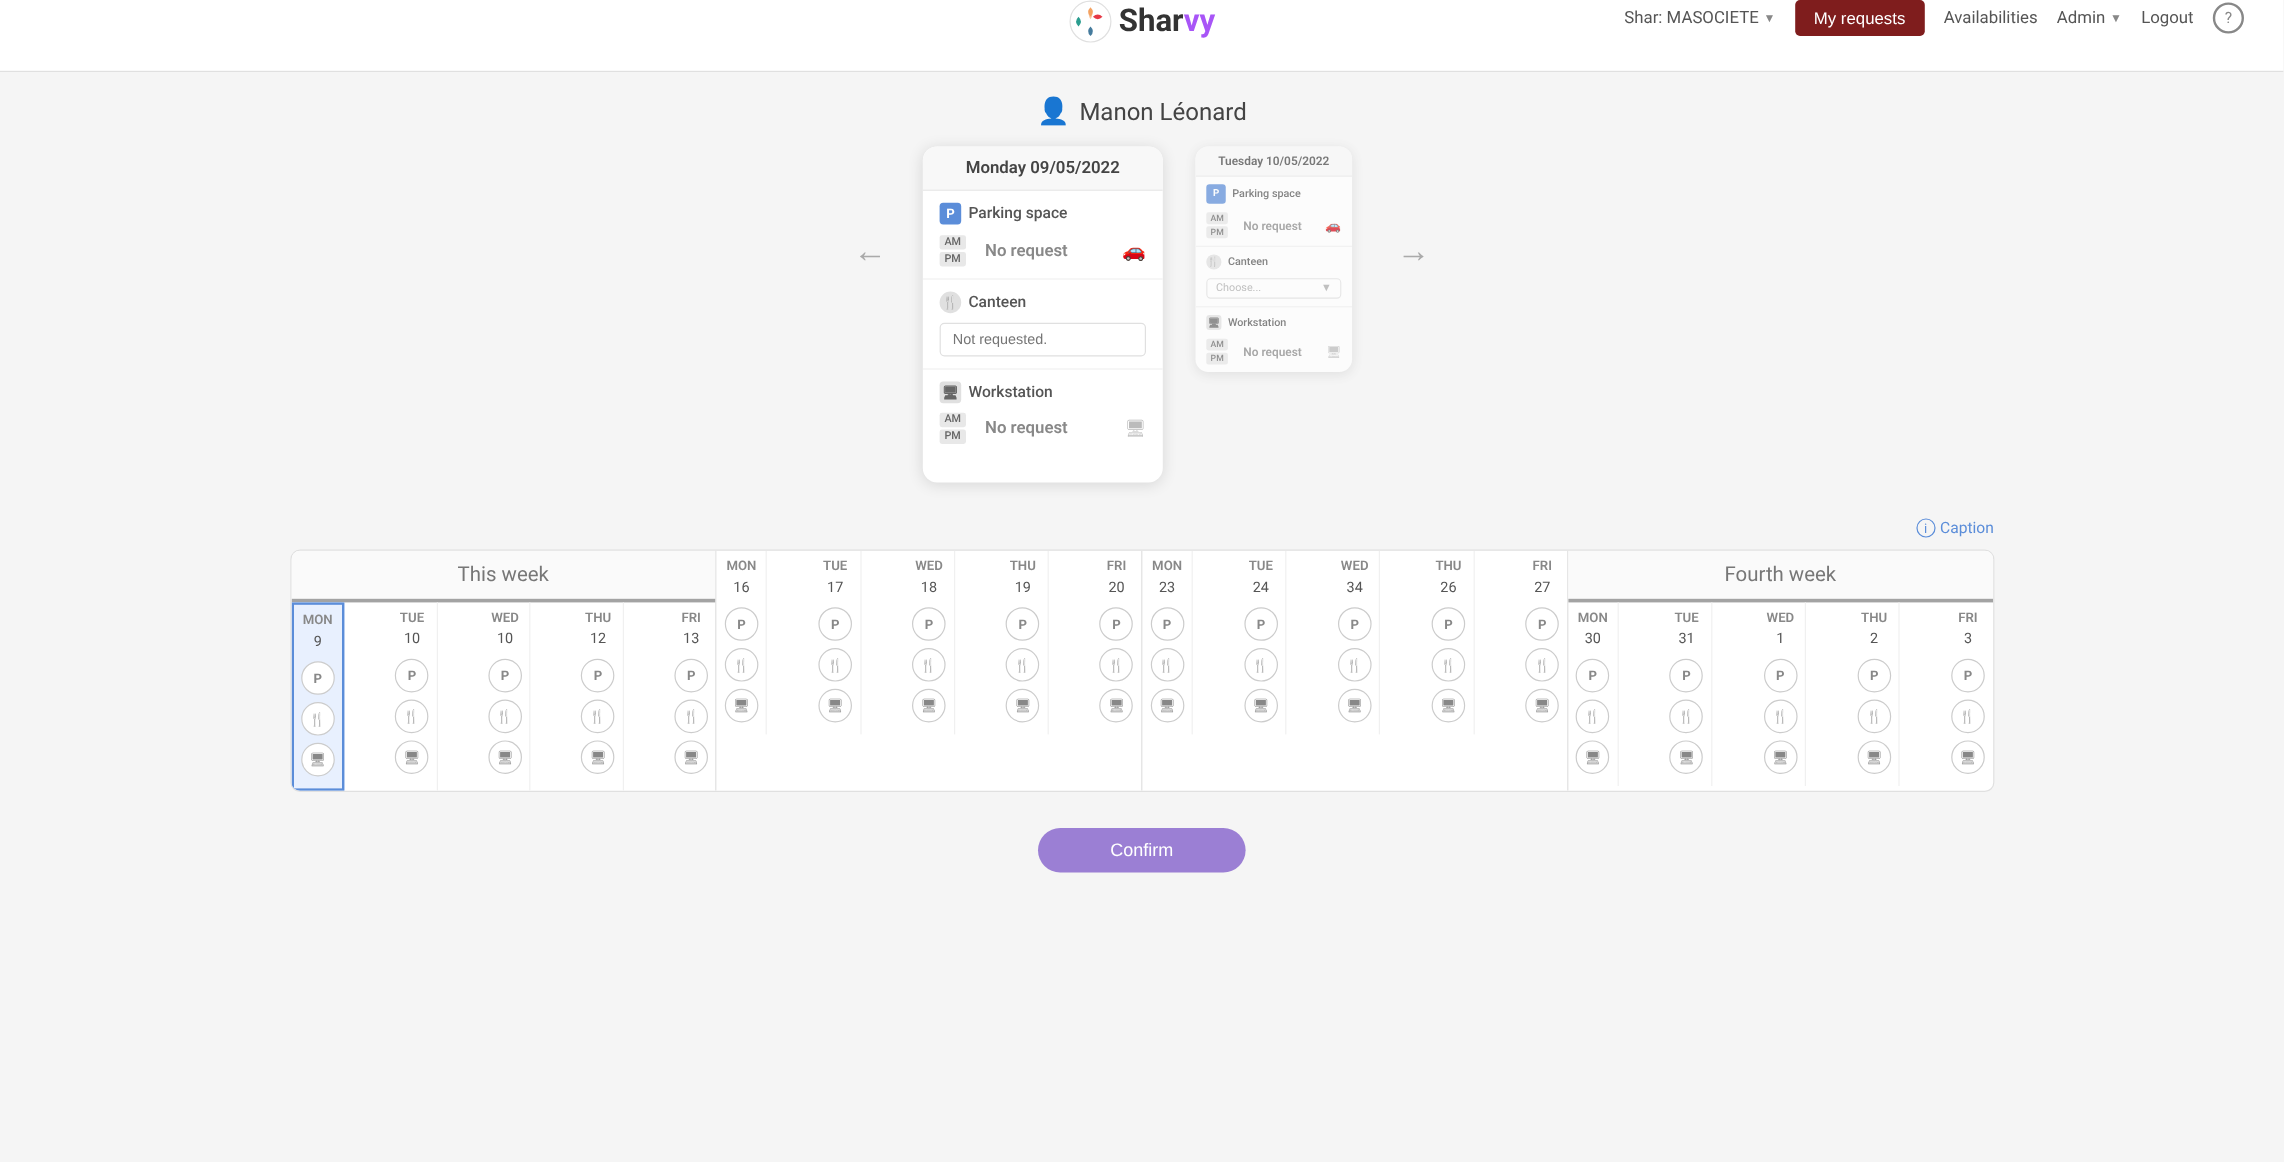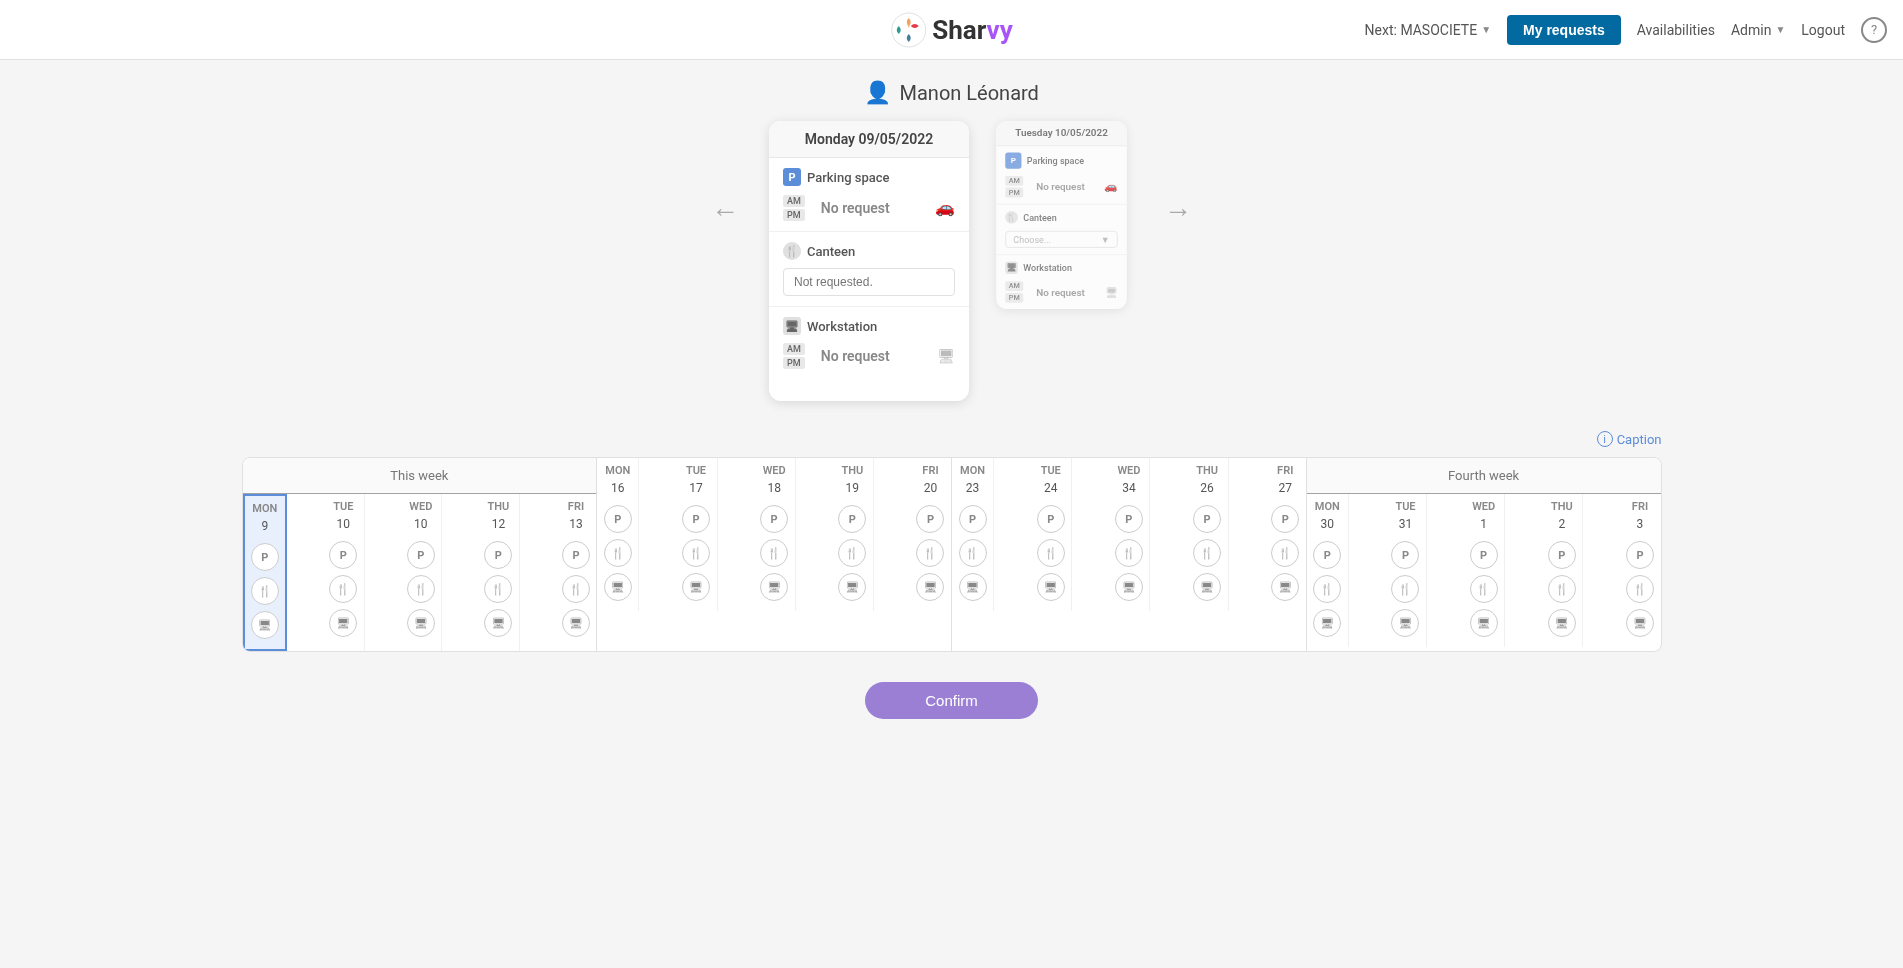--- a/index.html
+++ b/index.html
@@ -3,22 +3,22 @@
   <meta charset="utf-8">
   <style>
     * { box-sizing: border-box; margin: 0; padding: 0; }
     body { font-family: -apple-system, BlinkMacSystemFont, 'Segoe UI', Roboto, sans-serif; background: #f5f5f5; min-height: 968px; }
 
     
     .header {
       background: white;
       border-bottom: 1px solid #e0e0e0;
       display: flex;
-      align-items: center;
-      padding: 0 16px;
+      align-items: flex-start;
+      padding: 0 33px;
       height: 60px;
       position: relative;
     }
     .logo-area {
       display: flex;
       align-items: center;
       gap: 6px;
       position: absolute;
       left: 50%;
       transform: translateX(-50%);
@@ -42,28 +42,28 @@
     }
     .nav-item {
       font-size: 14px;
       color: #555;
       cursor: pointer;
       display: flex;
       align-items: center;
       gap: 4px;
     }
     .btn-my-requests {
-      background: #0369a1;
+      background: #7f1d1d;
       color: white;
       border: none;
       border-radius: 4px;
       padding: 7px 16px;
       font-size: 14px;
       cursor: pointer;
-      font-weight: 700;
+      font-weight: 400;
     }
     .nav-chevron { font-size: 10px; color: #888; }
     .help-circle {
       width: 26px;
       height: 26px;
       border-radius: 50%;
       border: 2px solid #888;
       display: flex;
       align-items: center;
       justify-content: center;
@@ -250,24 +250,24 @@
       border-radius: 8px;
       overflow: hidden;
     }
     .week-block {
       flex: 1;
       border-right: 1px solid #e0e0e0;
     }
     .week-block:last-child { border-right: none; }
     .week-label {
       text-align: center;
-      font-size: 13px;
+      font-size: 17px;
       color: #777;
       padding: 10px;
-      border-bottom: 1px solid #a3a3a3;
+      border-bottom: 3px solid #a3a3a3;
       background: #fafafa;
     }
     .days-row {
       display: flex;
       gap: 36px;
     }
     .day-col {
       flex: 1;
       border-right: 1px solid #f0f0f0;
       text-align: center;
@@ -340,21 +340,21 @@
       <path d="M18 30 Q14 26 18 22 Q22 26 18 30Z" fill="#457b9d"></path>
       <path d="M8 14 Q12 18 8 22 Q4 18 8 14Z" fill="#2a9d8f"></path>
       <path d="M18 8 Q21 12 18 16 Q15 12 18 8Z" fill="#f4a261" opacity="0.6"></path>
     </svg>
     <span class="logo-text">
       <span class="shar">Shar</span><span class="vy">vy</span>
     </span>
   </div>
   <nav class="nav-right">
     <span class="nav-item">
-      <span>Next: MASOCIETE</span>
+      <span>Shar: MASOCIETE</span>
       <span class="nav-chevron">▼</span>
     </span>
     <button class="btn-my-requests">My requests</button>
     <span class="nav-item">Availabilities</span>
     <span class="nav-item">
       <span>Admin</span>
       <span class="nav-chevron">▼</span>
     </span>
     <span class="nav-item">Logout</span>
     <div class="help-circle">?</div>

